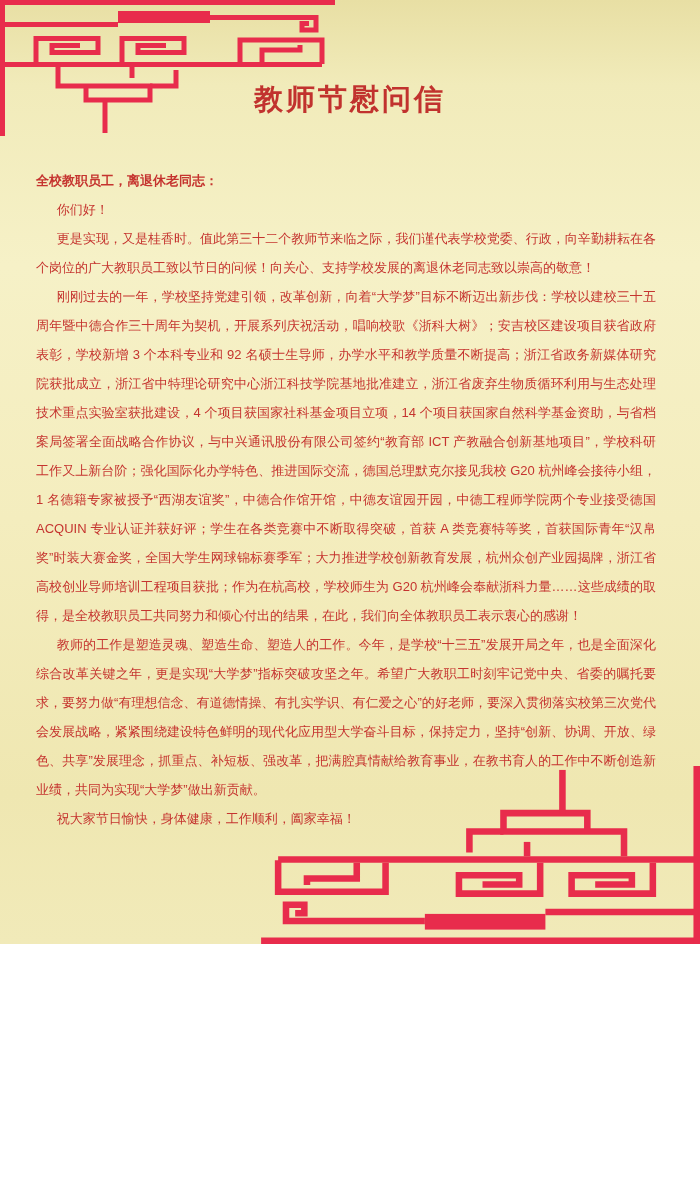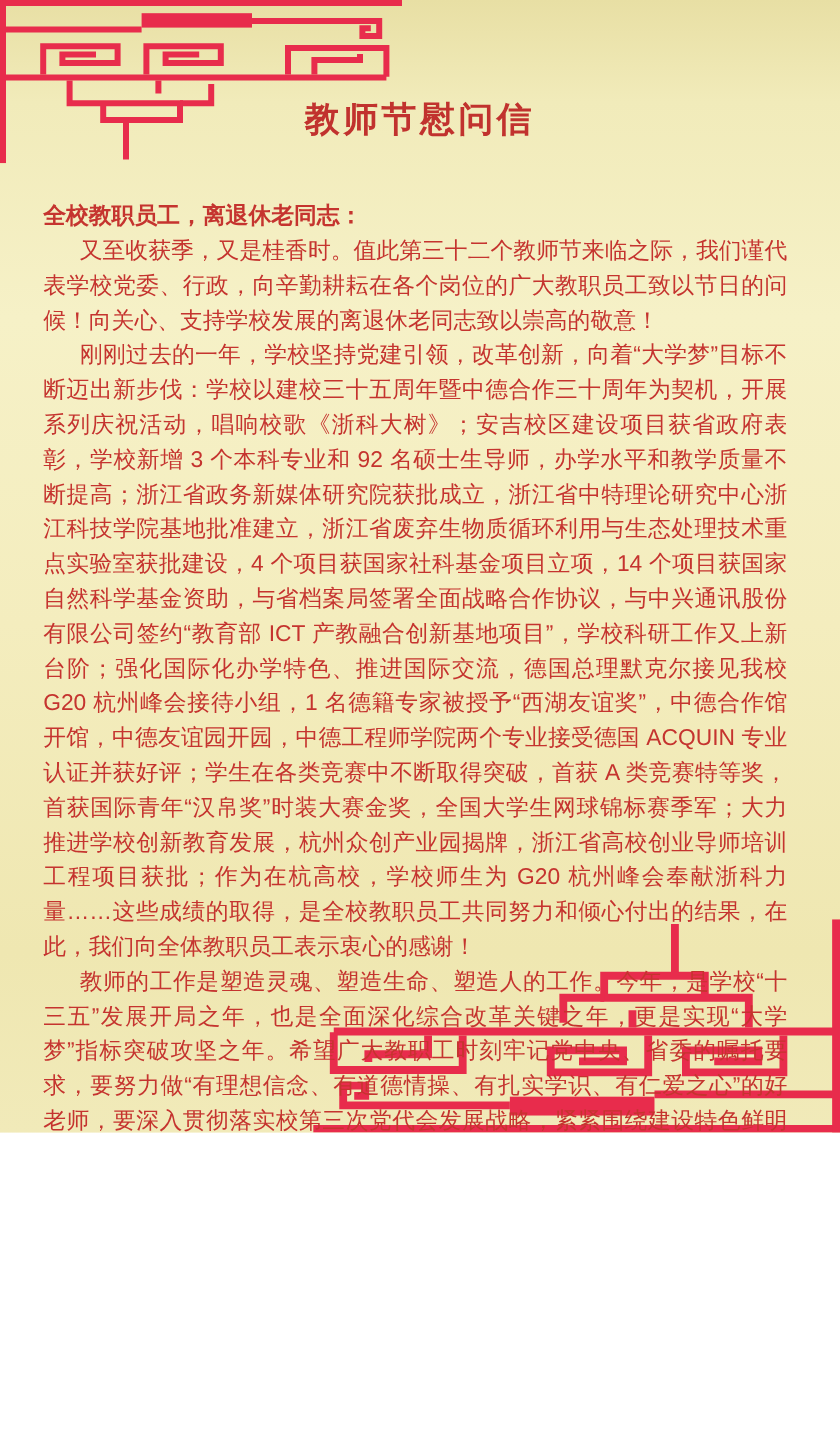--- a/index.html
+++ b/index.html
@@ -15,21 +15,21 @@
   .ornament-br{bottom:0;right:0;transform:rotate(180deg);}
   .page-title{
     position:absolute;top:80px;left:0;width:100%;
     text-align:center;
     font-size:29px;font-weight:bold;letter-spacing:3px;
     color:#c1322e;margin:0;
   }
   .letter{
     position:absolute;top:166px;left:36px;right:44px;
     color:#c5342f;
-    font-size:19px;line-height:29px;
+    font-size:13px;line-height:29px;
     text-align:justify;
   }
   .letter p{margin:0;text-indent:1.6em;}
   .letter .salutation{font-weight:bold;text-indent:0;}
   .sign-label{
     position:absolute;
     color:#c5342f;font-size:18px;font-weight:bold;
     white-space:nowrap;
     margin-top:17px;
   }
@@ -83,21 +83,22 @@
       <path d="M105,100 V133"></path>
       <path d="M150,86 H176 V70"></path>
       <path d="M132,67 V78"></path>
     </g>
   </svg>
 
   <h1 class="page-title">教师节慰问信</h1>
 
   <div class="letter">
     <p class="salutation">全校教职员工，离退休老同志：</p>
-    <p>又至收获季，又是桂香时。值此第三十二个教师节来临之际，我们谨代表学校党委、行政，向辛勤耕耘在各个岗位的广大教职员工致以节日的问候！向关心、支持学校发展的离退休老同志致以崇高的敬意！</p>
+    <p>你们好！</p>
+    <p>更是实现，又是桂香时。值此第三十二个教师节来临之际，我们谨代表学校党委、行政，向辛勤耕耘在各个岗位的广大教职员工致以节日的问候！向关心、支持学校发展的离退休老同志致以崇高的敬意！</p>
     <p>刚刚过去的一年，学校坚持党建引领，改革创新，向着“大学梦”目标不断迈出新步伐：学校以建校三十五周年暨中德合作三十周年为契机，开展系列庆祝活动，唱响校歌《浙科大树》；安吉校区建设项目获省政府表彰，学校新增 3 个本科专业和 92 名硕士生导师，办学水平和教学质量不断提高；浙江省政务新媒体研究院获批成立，浙江省中特理论研究中心浙江科技学院基地批准建立，浙江省废弃生物质循环利用与生态处理技术重点实验室获批建设，4 个项目获国家社科基金项目立项，14 个项目获国家自然科学基金资助，与省档案局签署全面战略合作协议，与中兴通讯股份有限公司签约“教育部 ICT 产教融合创新基地项目”，学校科研工作又上新台阶；强化国际化办学特色、推进国际交流，德国总理默克尔接见我校 G20 杭州峰会接待小组，1 名德籍专家被授予“西湖友谊奖”，中德合作馆开馆，中德友谊园开园，中德工程师学院两个专业接受德国 ACQUIN 专业认证并获好评；学生在各类竞赛中不断取得突破，首获 A 类竞赛特等奖，首获国际青年“汉帛奖”时装大赛金奖，全国大学生网球锦标赛季军；大力推进学校创新教育发展，杭州众创产业园揭牌，浙江省高校创业导师培训工程项目获批；作为在杭高校，学校师生为 G20 杭州峰会奉献浙科力量……这些成绩的取得，是全校教职员工共同努力和倾心付出的结果，在此，我们向全体教职员工表示衷心的感谢！</p>
     <p>教师的工作是塑造灵魂、塑造生命、塑造人的工作。今年，是学校“十三五”发展开局之年，也是全面深化综合改革关键之年，更是实现“大学梦”指标突破攻坚之年。希望广大教职工时刻牢记党中央、省委的嘱托要求，要努力做“有理想信念、有道德情操、有扎实学识、有仁爱之心”的好老师，要深入贯彻落实校第三次党代会发展战略，紧紧围绕建设特色鲜明的现代化应用型大学奋斗目标，保持定力，坚持“创新、协调、开放、绿色、共享”发展理念，抓重点、补短板、强改革，把满腔真情献给教育事业，在教书育人的工作中不断创造新业绩，共同为实现“大学梦”做出新贡献。</p>
     <p>祝大家节日愉快，身体健康，工作顺利，阖家幸福！</p>
   </div>
 
   <div class="sign-label sign-label-secretary">校党委书记</div>
 
   <svg class="signature-svg signature-secretary" viewBox="0 0 140 160" aria-hidden="true">
     <g fill="none" stroke="#161616" stroke-linecap="round" stroke-linejoin="round">
       <path stroke-width="6" d="M8,40 C30,26 62,20 80,27"></path>

